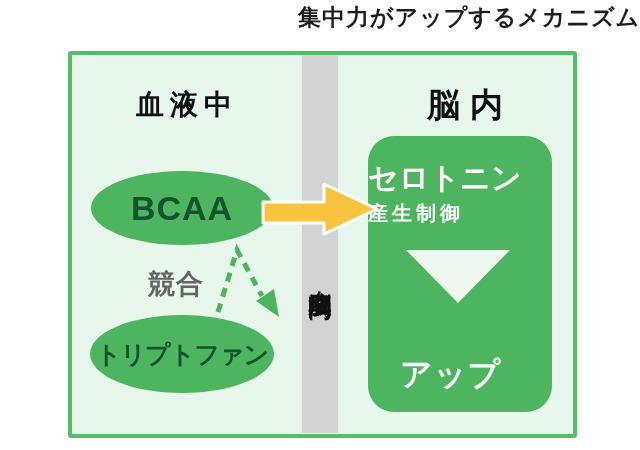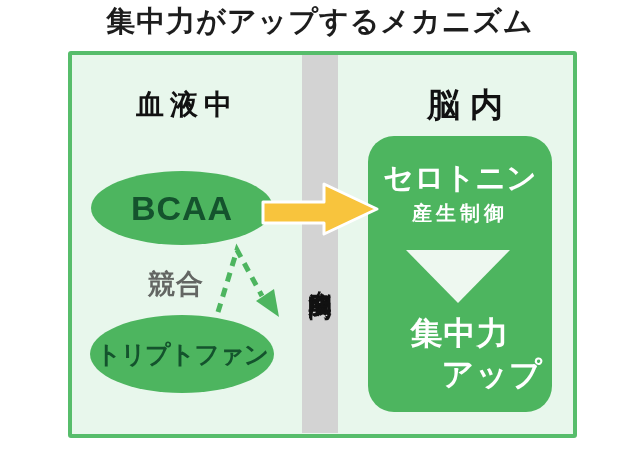--- a/index.html
+++ b/index.html
@@ -10,22 +10,22 @@
     --arrow-yellow:#f8c43d;
     --text-dark:#1d1d1d;
     --competition-gray:#636663;
   }
   html,body{margin:0;padding:0;background:#fff;}
   .scene{
     position:relative;width:640px;height:450px;background:#fff;overflow:hidden;
     font-family:"Liberation Sans","DejaVu Sans",sans-serif;color:var(--text-dark);
   }
   .title{
-    position:absolute;top:2px;left:0;width:100%;text-align:center;
-    font-size:29px;font-weight:700;letter-spacing:1px;color:var(--text-dark);
+    position:absolute;top:2px;left:0;width:100%;text-align:right;
+    font-size:23px;font-weight:700;letter-spacing:1px;color:var(--text-dark);
   }
   .outer-box{
     position:absolute;left:68px;top:51px;width:509px;height:387px;
     box-sizing:border-box;border:4px solid var(--green-border);
     background:var(--bg-light-green);border-radius:3px;
   }
   .barrier-bar{
     position:absolute;left:302px;top:55px;width:36px;height:378px;
     background:var(--barrier-gray);
   }
@@ -51,21 +51,21 @@
   .ellipse-tryptophan{left:90px;top:315px;width:184px;height:78px;font-size:25px;letter-spacing:-1px;text-align:center;}
   .competition-label{
     position:absolute;left:148px;top:266px;font-size:27px;font-weight:700;
     color:var(--competition-gray);letter-spacing:1px;text-align:center;
   }
   .process-box{
     position:absolute;left:368px;top:136px;width:184px;height:276px;
     background:var(--green-main);border-radius:26px;
   }
   .process-line{
-    position:absolute;left:0;width:100%;text-align:center;
+    position:absolute;left:0;width:100%;text-align:left;
     color:#fff;font-weight:700;line-height:1;
   }
   .pl1{top:27px;font-size:30px;letter-spacing:0;}
   .pl2{top:67px;font-size:20px;letter-spacing:4px;}
   .pl3{top:181px;font-size:32px;letter-spacing:1px;}
   .pl4{top:222px;font-size:32px;letter-spacing:1px;margin-left:32px;}
   .down-triangle{
     position:absolute;left:38px;top:114px;width:0;height:0;
     border-left:52px solid transparent;border-right:52px solid transparent;
     border-top:53px solid #eef8f0;
@@ -94,21 +94,20 @@
   <div class="competition-label">競合</div>
 
   <div class="ellipse ellipse-tryptophan">
     <span>トリプトファン</span>
   </div>
 
   <div class="process-box">
     <div class="process-line pl1">セロトニン</div>
     <div class="process-line pl2">産生制御</div>
     <div class="down-triangle"></div>
-    <div class="process-line pl3">集中力</div>
     <div class="process-line pl4">アップ</div>
   </div>
 
   <div class="barrier-label">
     <span>血液脳関門</span>
   </div>
 
   <svg class="connector-layer" width="640" height="450" viewBox="0 0 640 450" aria-hidden="true">
     <path d="M 218,312 L 237,250 L 262,296" style="fill:none;stroke:var(--green-main);stroke-width:5;stroke-dasharray:9 7;"></path>
     <polygon points="279,317 256,301 274,289" style="fill:var(--green-main);"></polygon>

